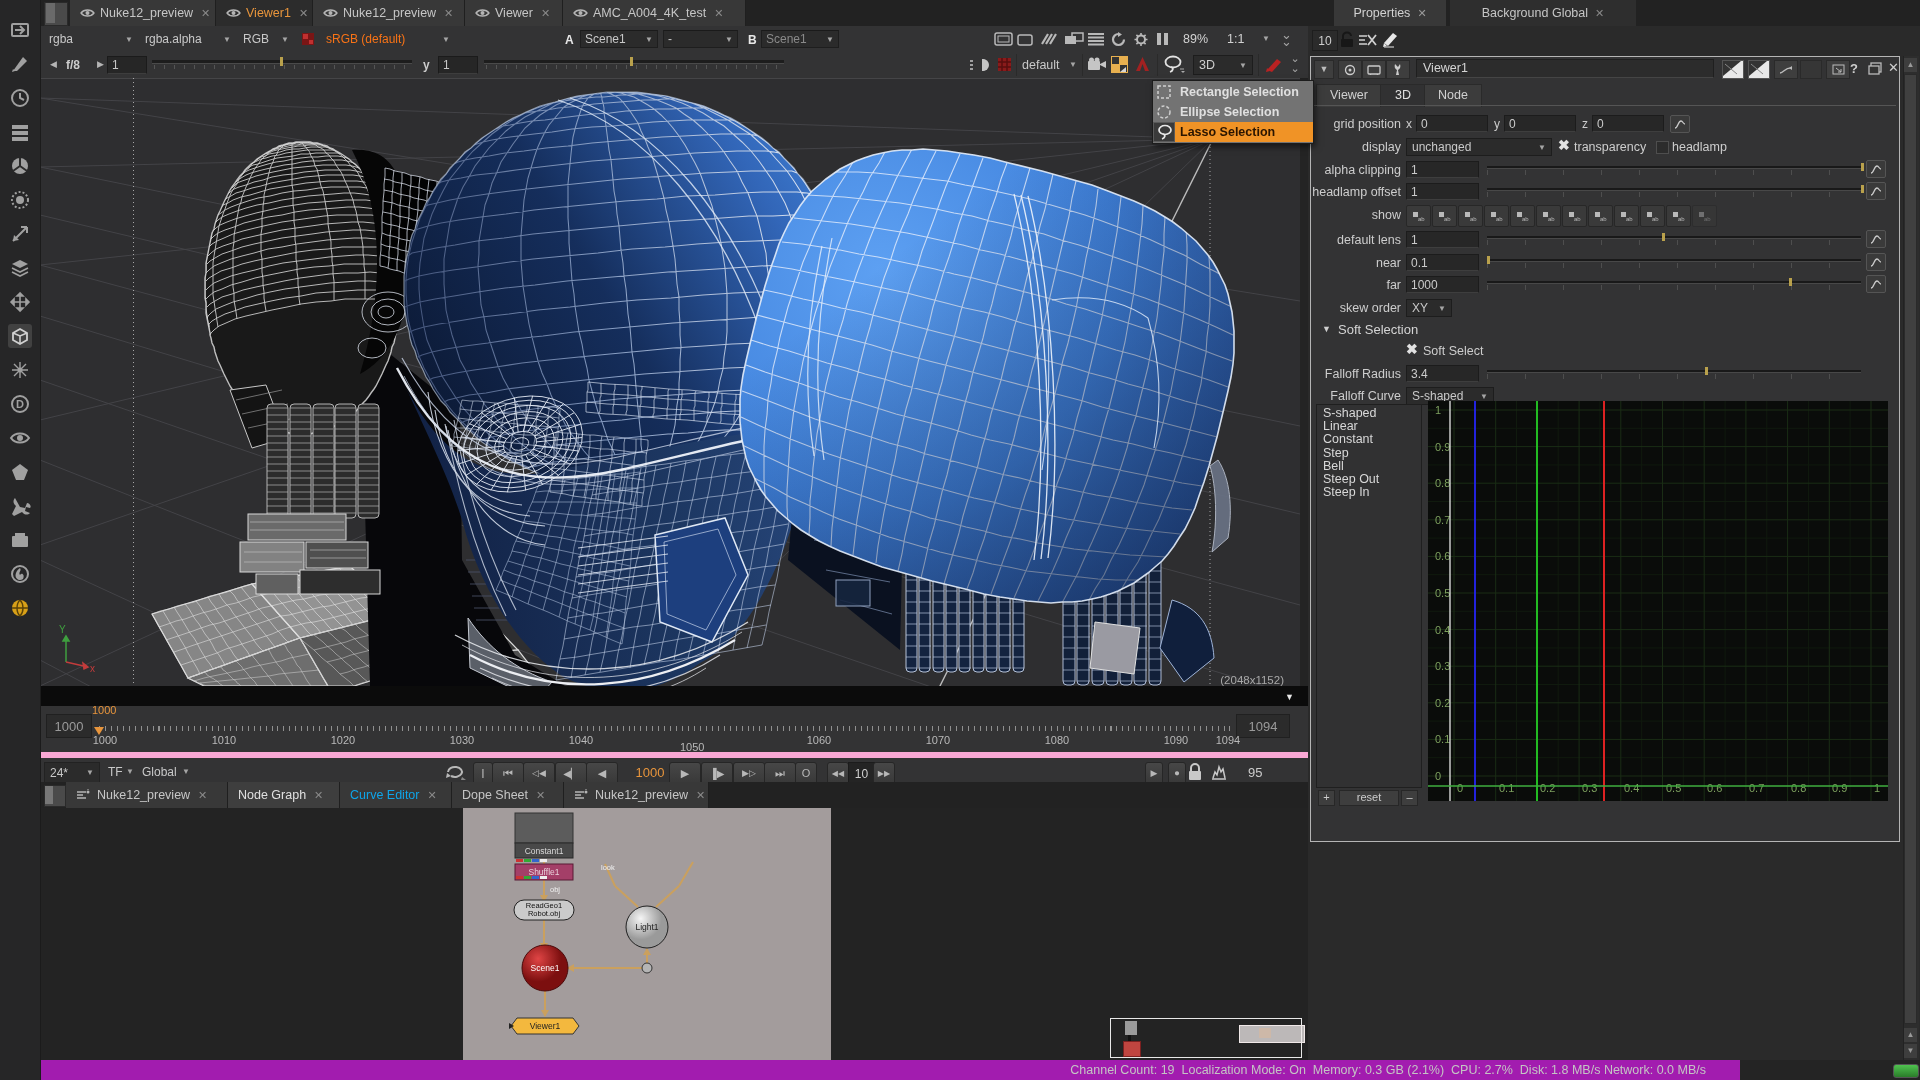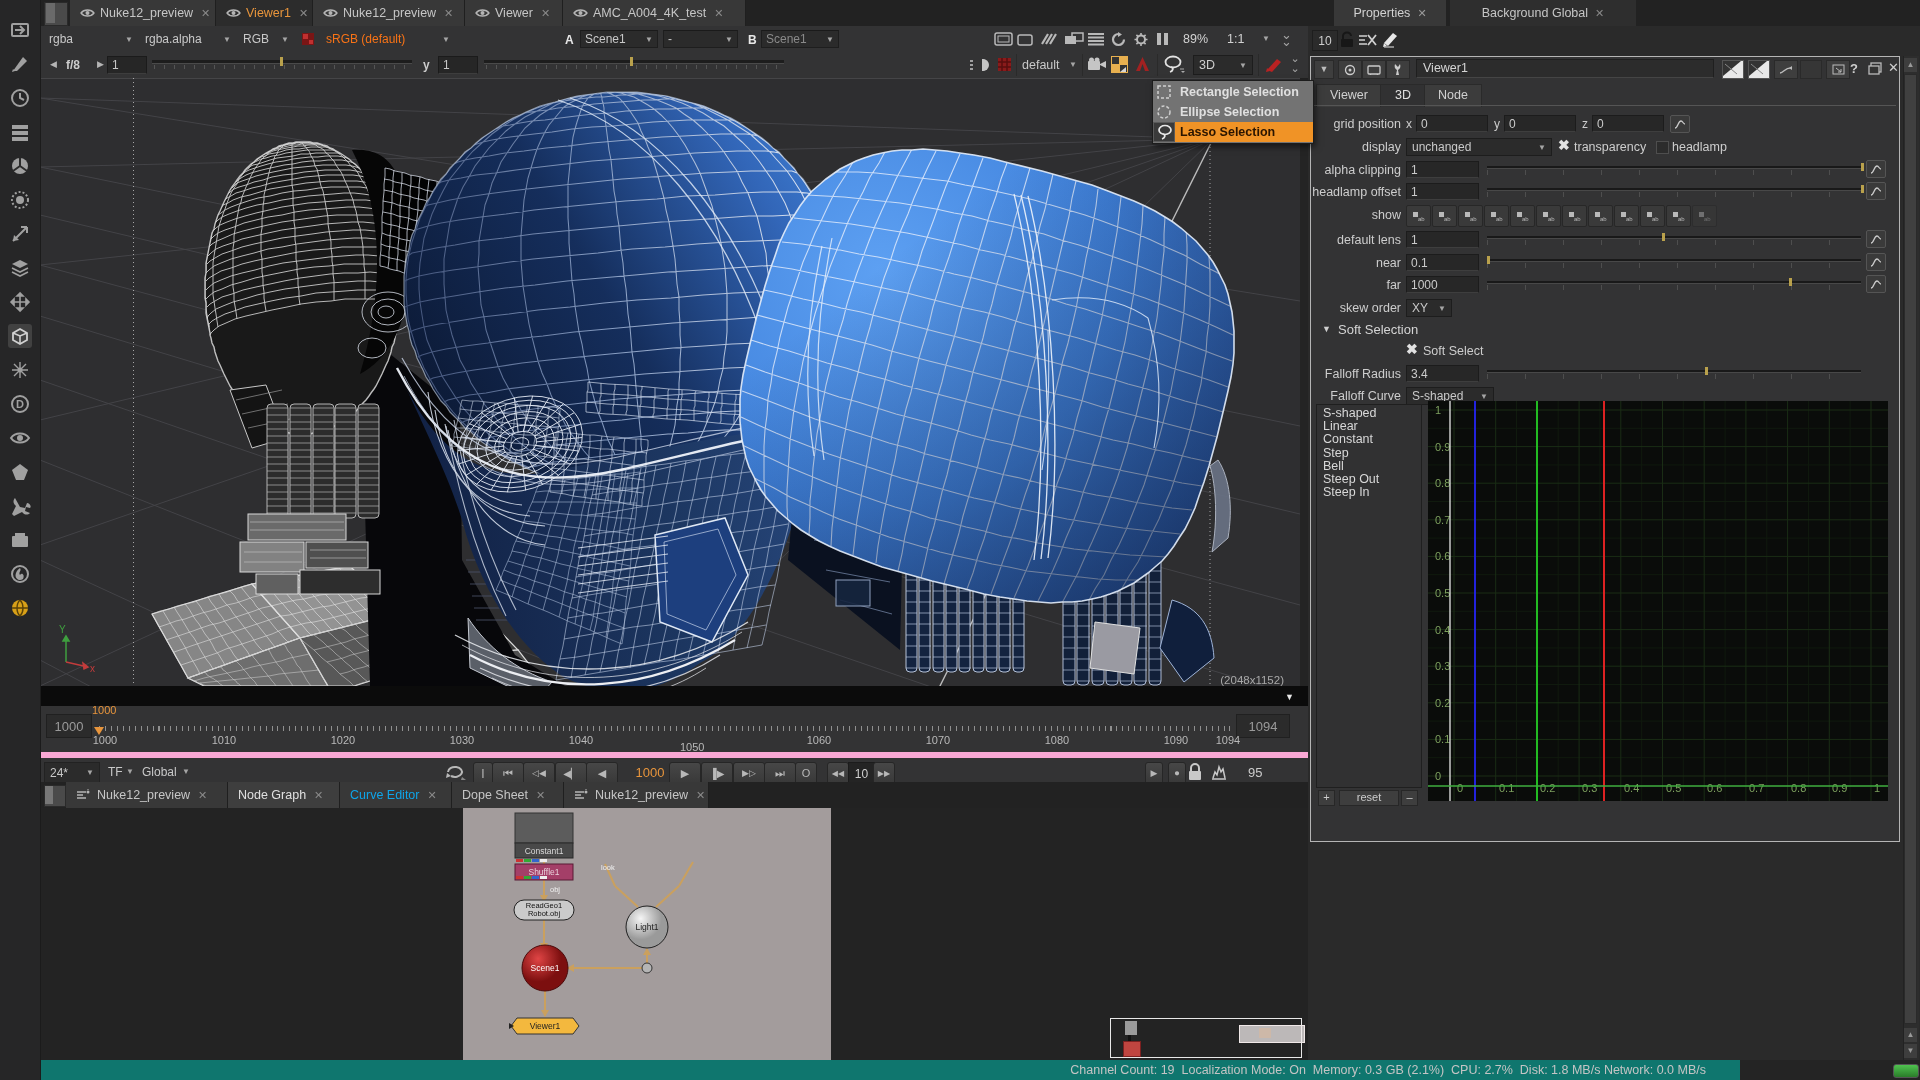--- a/index.html
+++ b/index.html
@@ -564,21 +564,21 @@
       </svg>
     </div>
     <div style="left:1070px;top:210px;width:192px;height:40px;border:1px solid #e8e8e8;box-sizing:border-box;">
       <div style="position:absolute;left:14px;top:2px;width:12px;height:14px;background:#9a9a9a"></div>
       <div style="position:absolute;left:17px;top:16px;width:3px;height:6px;background:#111"></div>
       <div style="position:absolute;left:12px;top:22px;width:16px;height:14px;background:#c04540;border:1px solid #7c2020"></div>
       <div style="position:absolute;left:128px;top:6px;width:64px;height:16px;background:rgba(240,235,235,0.75);border:1px solid #f0e8e8"></div>
       <div style="position:absolute;left:148px;top:9px;width:12px;height:10px;background:#cdb8a8"></div>
     </div>
   </div>
-<div style="left:0px;top:1060px;width:1740px;height:20px;background:#0f766e;">
+<div style="left:0px;top:1060px;width:1740px;height:20px;background:#a21caf;">
     <div style="right:34px;top:3px;color:#c4c4c4;font-size:12.5px;text-align:right;white-space:nowrap;">Channel Count: 19&nbsp; Localization Mode: On&nbsp; Memory: 0.3 GB (2.1%)&nbsp; CPU: 2.7%&nbsp; Disk: 1.8 MB/s&nbsp;Network: 0.0 MB/s</div>
     <div style="left:1893px;top:4px;width:24px;height:12px;background:linear-gradient(#4fc24f,#2a7d2a);border-radius:3px;border:1px solid #555;"></div>
   </div>
 <div style="left:1308px;top:0px;width:612px;height:1060px;background:#2a2a2a;">
     <div style="left:0px;top:0px;width:612px;height:26px;background:#222222;"></div>
     <div style="left:26px;top:0px;width:112px;height:26px;background:#383838;display:flex;align-items:center;justify-content:center;">
       <span style="color:#d2d2d2;font-size:12.5px">Properties</span>
       <span style="color:#999;font-size:11px;margin-left:7px">✕</span>
     </div>
     <div style="left:142px;top:0px;width:186px;height:26px;background:#2e2e2e;display:flex;align-items:center;justify-content:center;">

